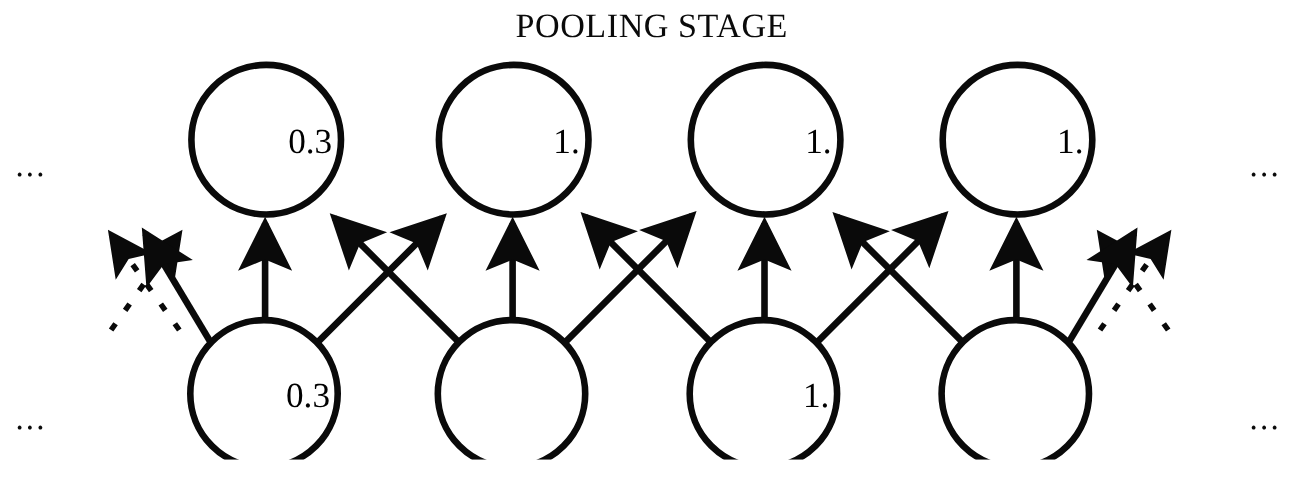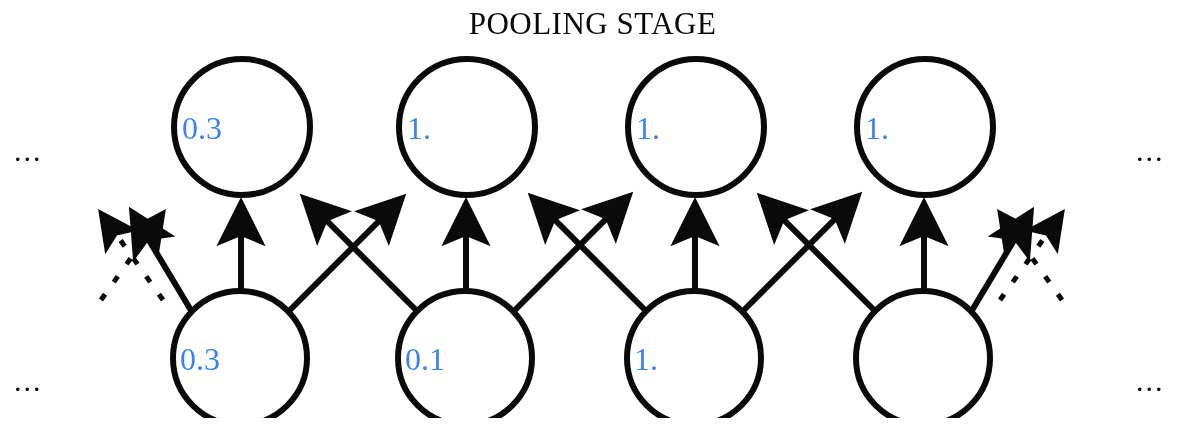--- a/index.html
+++ b/index.html
@@ -37,23 +37,23 @@
   }
   #svg-layer {
     position: absolute;
     left: 0;
     top: 0;
     width: 1185px;
     height: 441px;
   }
   .node-label {
     position: absolute;
-    text-align: left;
+    text-align: right;
     font-size: 32px;
-    color: #3b82f6;
+    color: #000000;
     font-family: "Liberation Serif", "DejaVu Serif", serif;
     pointer-events: none;
   }
 </style>
 </head>
 <body>
 
 <div id="stage">
 
   <div id="title">POOLING STAGE</div>
@@ -115,21 +115,20 @@
       <circle cx="923" cy="358" r="67" fill="#ffffff" stroke="#0a0a0a" stroke-width="6"></circle>
     </g>
   </svg>
 
   <div class="node-label" style="left:182px; top:110px; width:120px;">0.3</div>
   <div class="node-label" style="left:407px; top:110px; width:120px;">1.</div>
   <div class="node-label" style="left:636px; top:110px; width:120px;">1.</div>
   <div class="node-label" style="left:865px; top:110px; width:120px;">1.</div>
 
   <div class="node-label" style="left:180px; top:341px; width:120px;">0.3</div>
-  <div class="node-label" style="left:405px; top:341px; width:120px;">0.1</div>
   <div class="node-label" style="left:634px; top:341px; width:120px;">1.</div>
 
   <div class="ellipsis" style="left:14px;   top:136px;">...</div>
   <div class="ellipsis" style="left:1136px; top:136px;">...</div>
   <div class="ellipsis" style="left:14px;   top:366px;">...</div>
   <div class="ellipsis" style="left:1136px; top:366px;">...</div>
 
 </div>
 
 </body></html>

